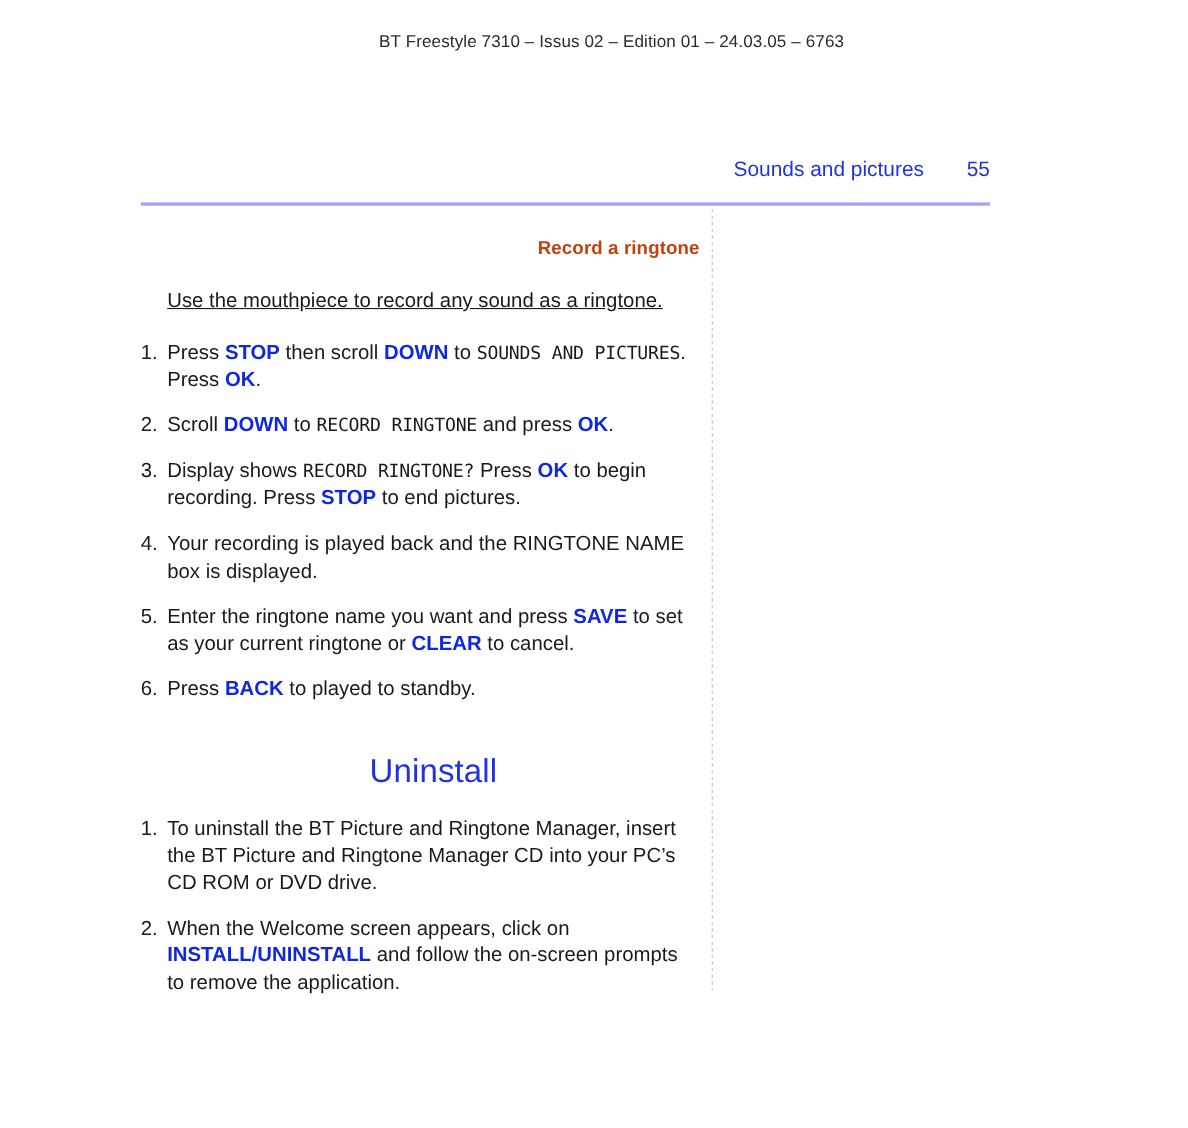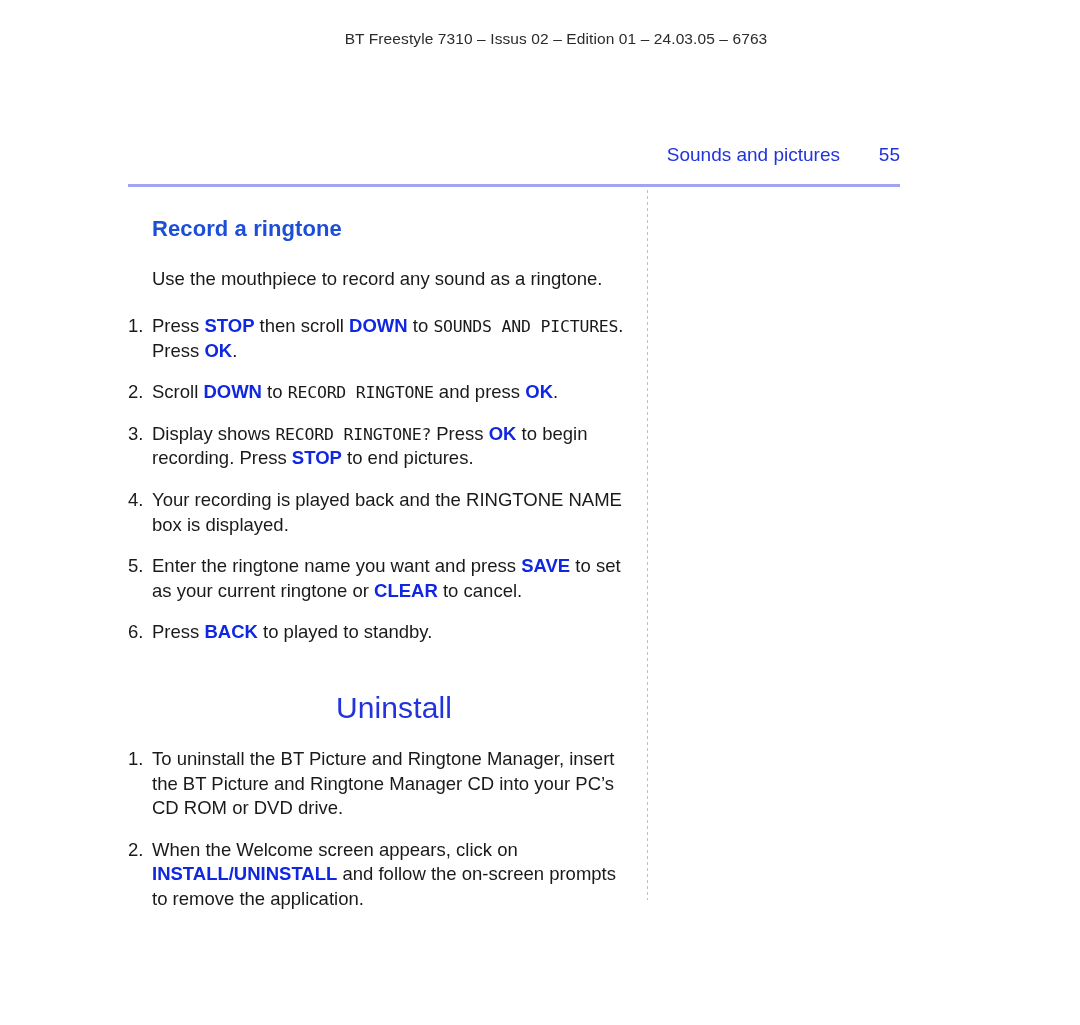--- a/index.html
+++ b/index.html
@@ -77,31 +77,33 @@
 
   
   .content {
     position: absolute;
     top: 216px;
     left: 128px;
     width: 508px;
   }
 
   .sub-head {
-    font-size: 22px;
+    font-size: 17px;
     font-weight: bold;
-    color: #1d4ed8;
+    color: #c2410c;
     margin: 0 0 26px 24px;
     letter-spacing: 0.1px;
+    text-align: right;
   }
 
   .intro {
     font-size: 18.5px;
     margin: 0 0 24px 24px;
     color: #1a1a1a;
+    text-decoration: underline;
   }
 
   ol.steps {
     list-style: none;
     margin: 0;
     padding: 0;
   }
   ol.steps > li {
     position: relative;
     padding-left: 24px;

